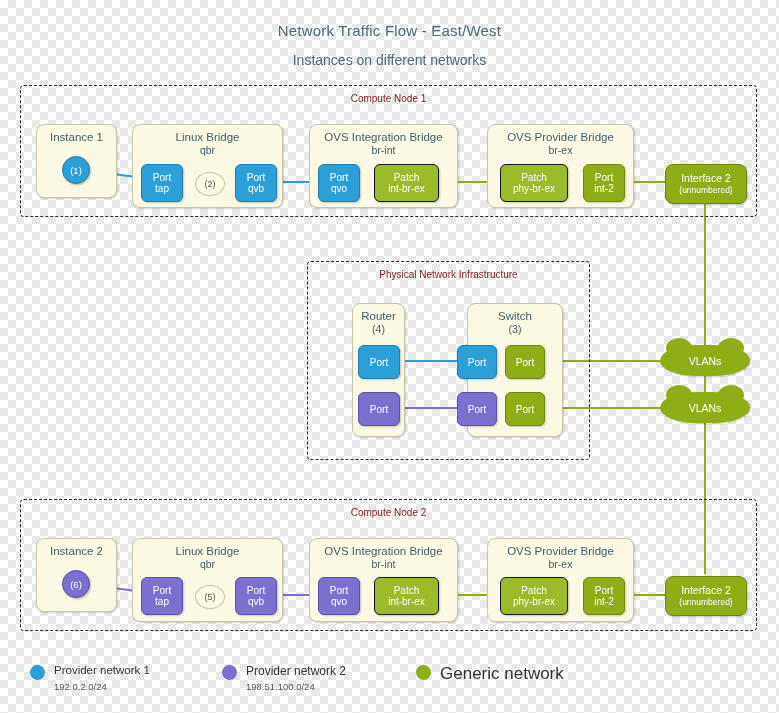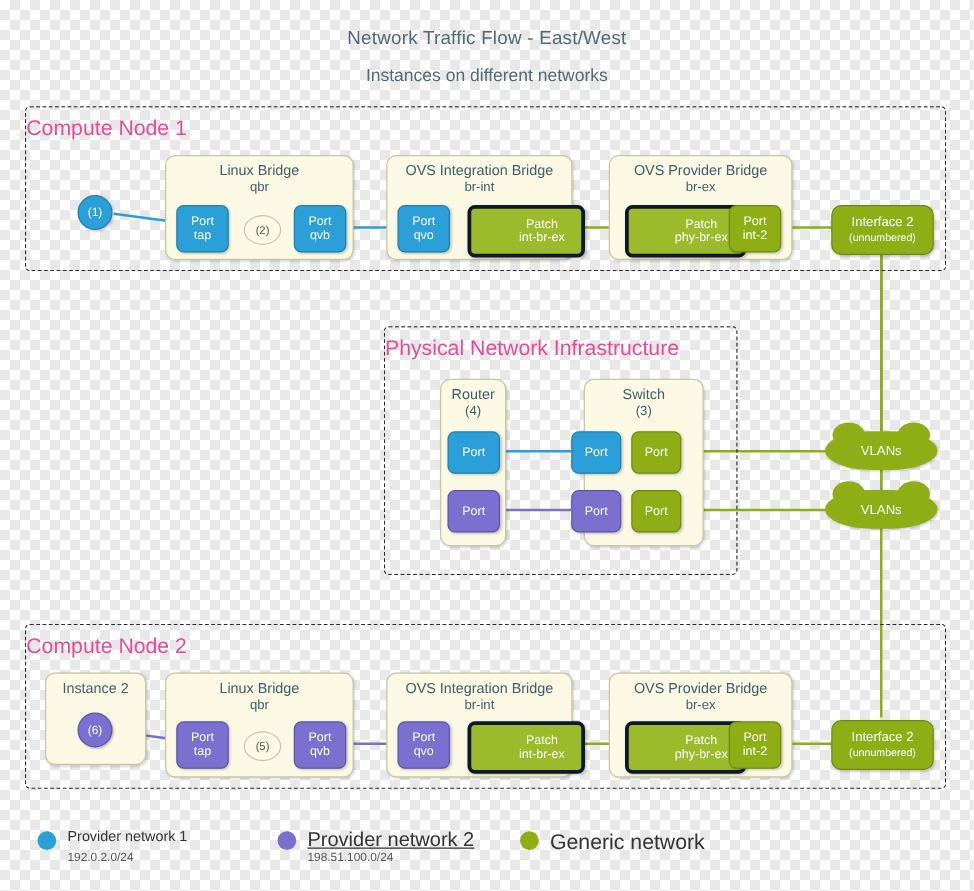--- a/index.html
+++ b/index.html
@@ -23,40 +23,40 @@
   }
   .subtitle{
     position:absolute;width:779px;text-align:center;
     color:#4e6a78;font-size:14px;top:52px;
   }
   .node-box{
     position:absolute;border:1.5px dashed #2b2b2b;border-radius:4px;
     background:rgba(255,255,255,0.0);
   }
   .node-title{
-    position:absolute;width:100%;color:#ec4899;font-size:17px;top:7px;
+    position:absolute;width:100%;text-align:center;color:#7f1d1d;font-size:10px;top:7px;
   }
   .panel{
     position:absolute;background:#fbf8e3;border:1px solid #c9c6a8;border-radius:8px;
     box-shadow:1px 1px 2px rgba(0,0,0,0.15);
   }
   .panel-title{
     position:absolute;width:100%;text-align:center;color:#3f5e6e;font-size:11.5px;top:6px;
     line-height:13px;
   }
   .panel-title .sub{display:block;font-size:10.5px;color:#3f5e6e;}
   .chip{
     position:absolute;border-radius:6px;color:#fff;font-size:10px;
     display:flex;align-items:center;justify-content:center;text-align:center;
     line-height:11px;box-shadow:1px 1px 2px rgba(0,0,0,0.2);
   }
   .chip.blue{background:#2b9fd8;border:1px solid #1f7fae;}
   .chip.purple{background:#7b6fd0;border:1px solid #5d52ad;}
   .chip.green{background:#8fae16;border:1px solid #6f8811;}
-  .chip.patch{background:#9bbb2a;border:3px solid #0f172a;padding-left:25px;}
+  .chip.patch{background:#9bbb2a;border:1px solid #0f172a;}
   .circlebadge{
     position:absolute;border-radius:50%;display:flex;align-items:center;justify-content:center;
     color:#fff;font-size:9.5px;box-shadow:1px 1px 2px rgba(0,0,0,0.25);
   }
   .circlebadge.blue{background:#2b9fd8;border:1px solid #1f7fae;}
   .circlebadge.purple{background:#7b6fd0;border:1px solid #5d52ad;}
   .cloudy{
     position:absolute;background:#fbf8e3;border:1px solid #c9c6a8;border-radius:50%;
     display:flex;align-items:center;justify-content:center;color:#555;font-size:9px;
   }
@@ -124,20 +124,23 @@
     <line x1="358" y1="595" x2="374" y2="595" stroke="#8fae16" stroke-width="2"></line>
     <line x1="437" y1="595" x2="503" y2="595" stroke="#8fae16" stroke-width="2"></line>
     <line x1="566" y1="595" x2="583" y2="595" stroke="#8fae16" stroke-width="2"></line>
     <line x1="622" y1="595" x2="668" y2="595" stroke="#8fae16" stroke-width="2"></line>
   </svg>
 
   <div class="node-box" style="left:20px;top:85px;width:735px;height:130px;">
     <div class="node-title">Compute Node 1</div>
   </div>
 
+  <div class="panel" style="left:36px;top:124px;width:79px;height:72px;">
+    <div class="panel-title">Instance 1</div>
+  </div>
   <div class="circlebadge blue" style="left:62px;top:156px;width:26px;height:26px;">(1)</div>
 
   <div class="panel" style="left:132px;top:124px;width:149px;height:82px;">
     <div class="panel-title">
       <span>Linux Bridge</span>
       <span class="sub">qbr</span>
     </div>
   </div>
   <div class="chip blue" style="left:141px;top:164px;width:40px;height:36px;flex-direction:column;">
     <span>Port</span>
@@ -274,20 +277,20 @@
     <span>Interface 2</span>
     <span class="sub">(unnumbered)</span>
   </div>
 
   <div class="legend">
     <div class="legend-dot" style="left:30px;top:5px;background:#2b9fd8;"></div>
     <div class="legend-label" style="left:54px;top:4px;font-size:11.5px;color:#333;">Provider network 1</div>
     <div class="legend-sub" style="left:54px;top:21px;">192.0.2.0/24</div>
 
     <div class="legend-dot" style="left:222px;top:5px;background:#7b6fd0;"></div>
-    <div class="legend-label" style="left:246px;top:4px;font-size:16px;color:#333;text-decoration:underline;">Provider network 2</div>
+    <div class="legend-label" style="left:246px;top:4px;font-size:12px;color:#333;">Provider network 2</div>
     <div class="legend-sub" style="left:246px;top:21px;">198.51.100.0/24</div>
 
     <div class="legend-dot" style="left:416px;top:5px;background:#8fae16;"></div>
     <div class="legend-label" style="left:440px;top:4px;font-size:17px;color:#333;">Generic network</div>
   </div>
 
 </div>
 
 </body></html>

